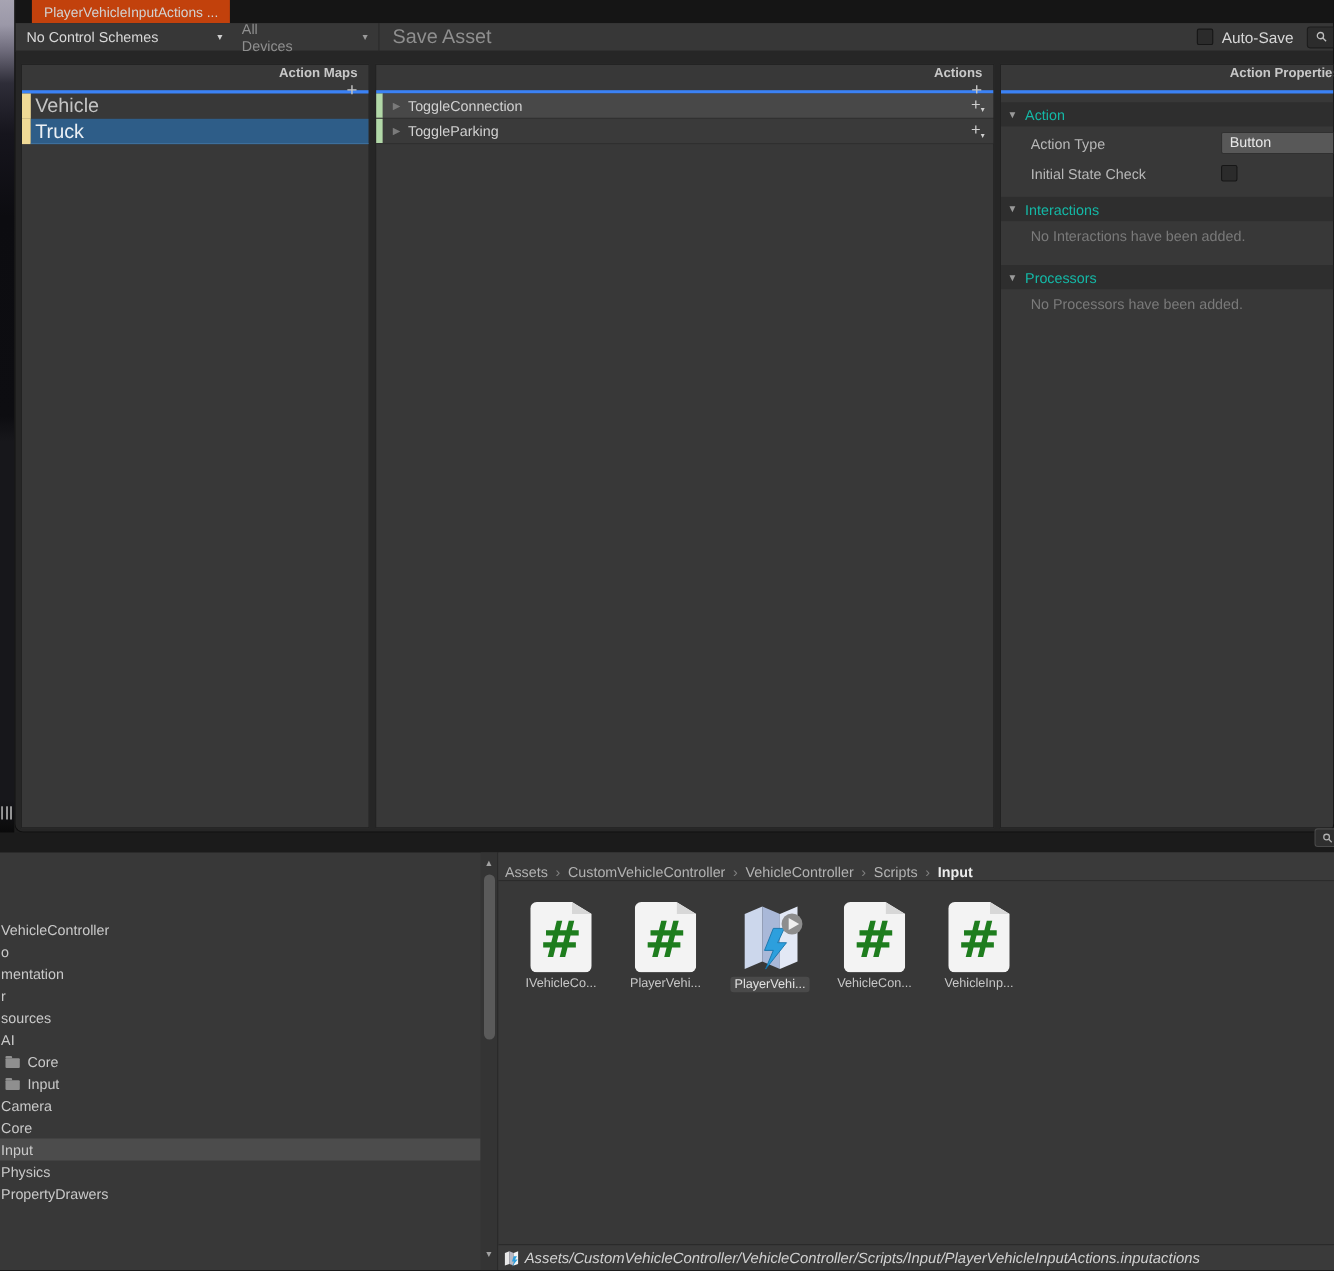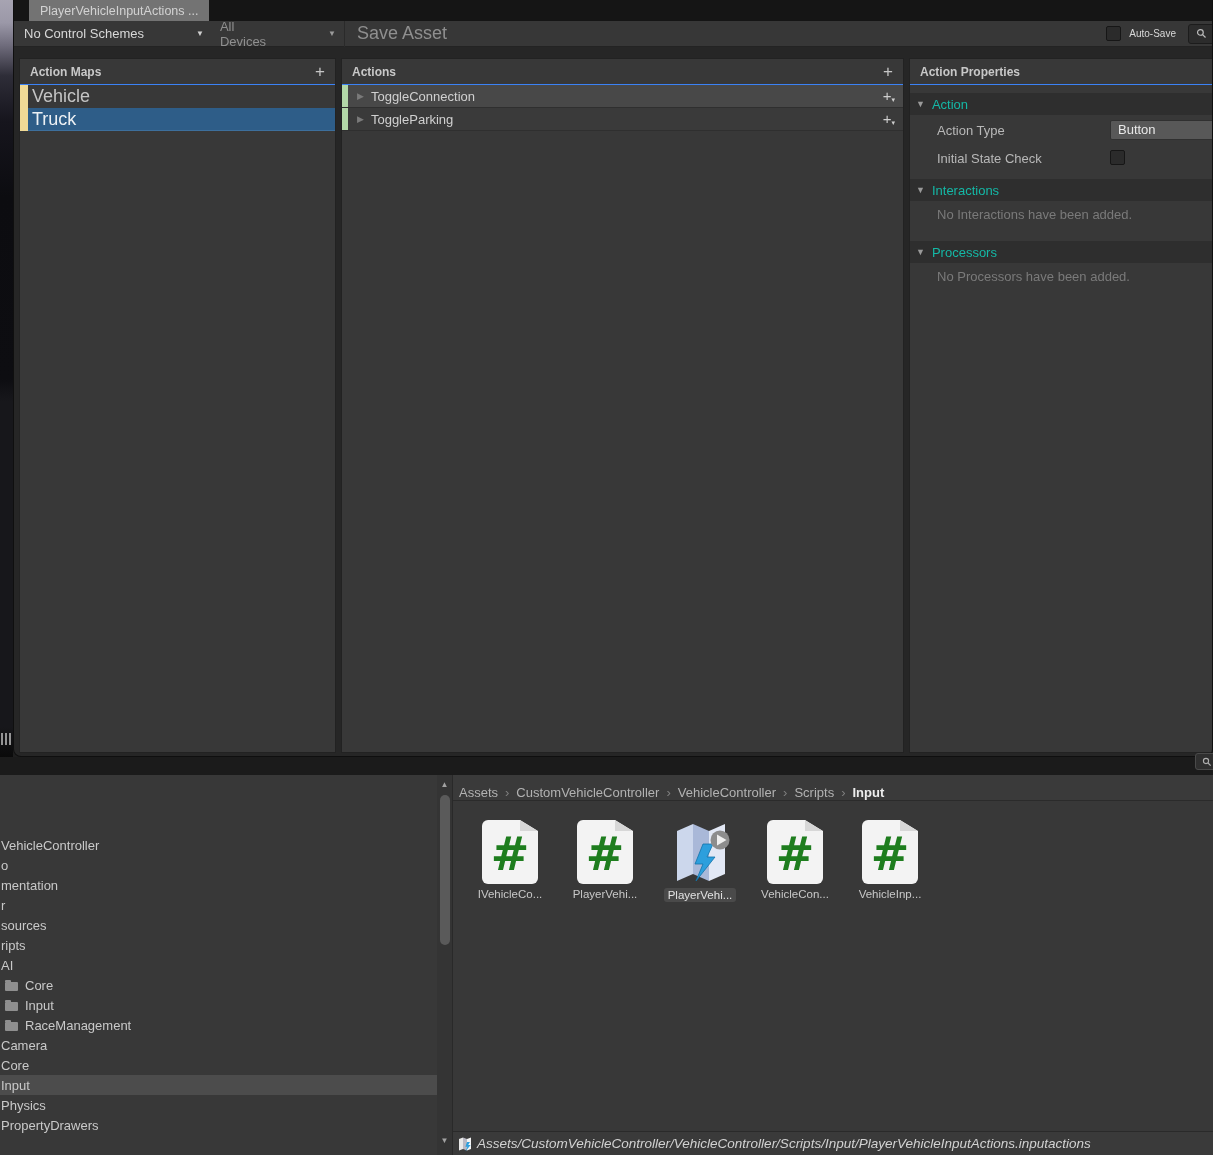--- a/index.html
+++ b/index.html
@@ -9,46 +9,46 @@
   
   .bg-strip{position:absolute;left:0;top:0;width:13px;height:757px;
     background:linear-gradient(#a7a4b2 0%,#9b98a8 3%,#6f6c7c 6%,#2e2d38 10%,#16151d 16%,#0c0c10 26%,#0d0d11 50%,#17171b 53%,#17171b 96%,#0a0a0a 100%);}
   .strip-glyphs{position:absolute;left:1px;top:733px;width:11px;height:12px;
     background:repeating-linear-gradient(90deg,#b5b5b5 0 2px,transparent 2px 4px);opacity:.8;}
 
   
   .ia-window{position:absolute;left:13px;top:0;width:1200px;height:757px;background:#262626;
     border:1px solid #0f0f0f;border-top:none;border-radius:0 0 8px 8px;overflow:hidden;}
   .tab-strip{position:absolute;left:0;top:0;right:0;height:21px;background:#151515;}
-  .tab{position:absolute;left:15px;top:0;height:21px;min-width:178px;background:#737373;
+  .tab{position:absolute;left:15px;top:0;height:21px;min-width:178px;background:#c2410c;
     display:flex;align-items:center;padding:0 11px;}
   .tab span{font-size:12.5px;color:#d2d2d2;white-space:nowrap;}
   .ia-toolbar{position:absolute;left:0;top:21px;right:0;height:26px;background:#373737;
     border-bottom:1px solid #232323;display:flex;align-items:center;}
   .dd{display:flex;align-items:center;height:26px;padding:0 8px;cursor:default;gap:46px;}
   .dd.schemes{margin-left:2px;color:#d8d8d8;}
   .dd.schemes .dd-label{font-size:13px;color:#d8d8d8;}
   .dd.devices{width:132px;justify-content:space-between;}
   .dd.devices .dd-label{font-size:13px;color:#8f8f8f;}
   .caret{font-size:8px;color:#cfcfcf;margin-left:6px;}
   .dd.devices .caret{color:#9a9a9a;}
   .vsep{width:1px;height:26px;background:#2a2a2a;margin:0 0;}
   .save-asset{font-size:18px;color:#8f8f8f;padding:0 12px;}
   .toolbar-right{margin-left:auto;display:flex;align-items:center;height:26px;}
   .checkbox{width:15px;height:15px;background:#2b2b2b;border:1px solid #161616;border-radius:2px;}
-  .autosave-label{font-size:10px;color:#d8d8d8;margin:0 12px 0 8px;}
+  .autosave-label{font-size:14px;color:#d8d8d8;margin:0 12px 0 8px;}
   .search-btn{width:26px;height:20px;background:#2c2c2c;border:1px solid #1c1c1c;border-radius:3px 0 0 3px;
     display:flex;align-items:center;justify-content:center;margin-right:-2px;}
 
   
   .panel{position:absolute;top:58px;height:695px;background:#383838;border:1px solid #222;}
   .p-maps{left:5px;width:317px;}
   .p-actions{left:327px;width:563px;}
   .p-props{left:895px;width:320px;overflow:hidden;}
-  .panel-header{height:26px;display:flex;align-items:center;padding:0 10px;border-bottom:1px solid #3b82f6;}
+  .panel-header{height:26px;display:flex;align-items:flex-end;padding:0 10px;border-bottom:3px solid #3b82f6;flex-direction:column;}
   .ph-label{font-size:12px;font-weight:700;color:#c8c8c8;}
   .ph-plus{margin-left:auto;font-size:17px;color:#c6c6c6;line-height:1;cursor:default;}
 
   .map-row{height:23px;display:flex;align-items:stretch;}
   .map-chip{flex:0 0 8px;background:#f0da96;}
   .row-fill{flex:1;display:flex;align-items:center;}
   .map-label{font-size:18px;color:#c4c4c4;margin-left:4px;white-space:nowrap;}
   .map-row.selected .row-fill{background:#2e5d88;border-bottom:1px solid #3d6f9c;}
   .map-row.selected .map-label{color:#ecf0f4;}
 
@@ -284,44 +284,36 @@
 
             <span class="tree-label">r</span>
           </div>
 
 
           <div class="tree-row">
 
             <span class="tree-label">sources</span>
           </div>
 
-          <div class="tree-row">
-
-            <span class="tree-label">ripts</span>
-          </div>
 
           <div class="tree-row">
 
             <span class="tree-label">AI</span>
           </div>
 
           <div class="tree-row has-folder">
             <span class="folder-ico"></span>
             <span class="tree-label">Core</span>
           </div>
 
           <div class="tree-row has-folder">
             <span class="folder-ico"></span>
             <span class="tree-label">Input</span>
           </div>
 
-          <div class="tree-row has-folder">
-            <span class="folder-ico"></span>
-            <span class="tree-label">RaceManagement</span>
-          </div>
 
           <div class="tree-row">
 
             <span class="tree-label">Camera</span>
           </div>
 
           <div class="tree-row">
 
             <span class="tree-label">Core</span>
           </div>

